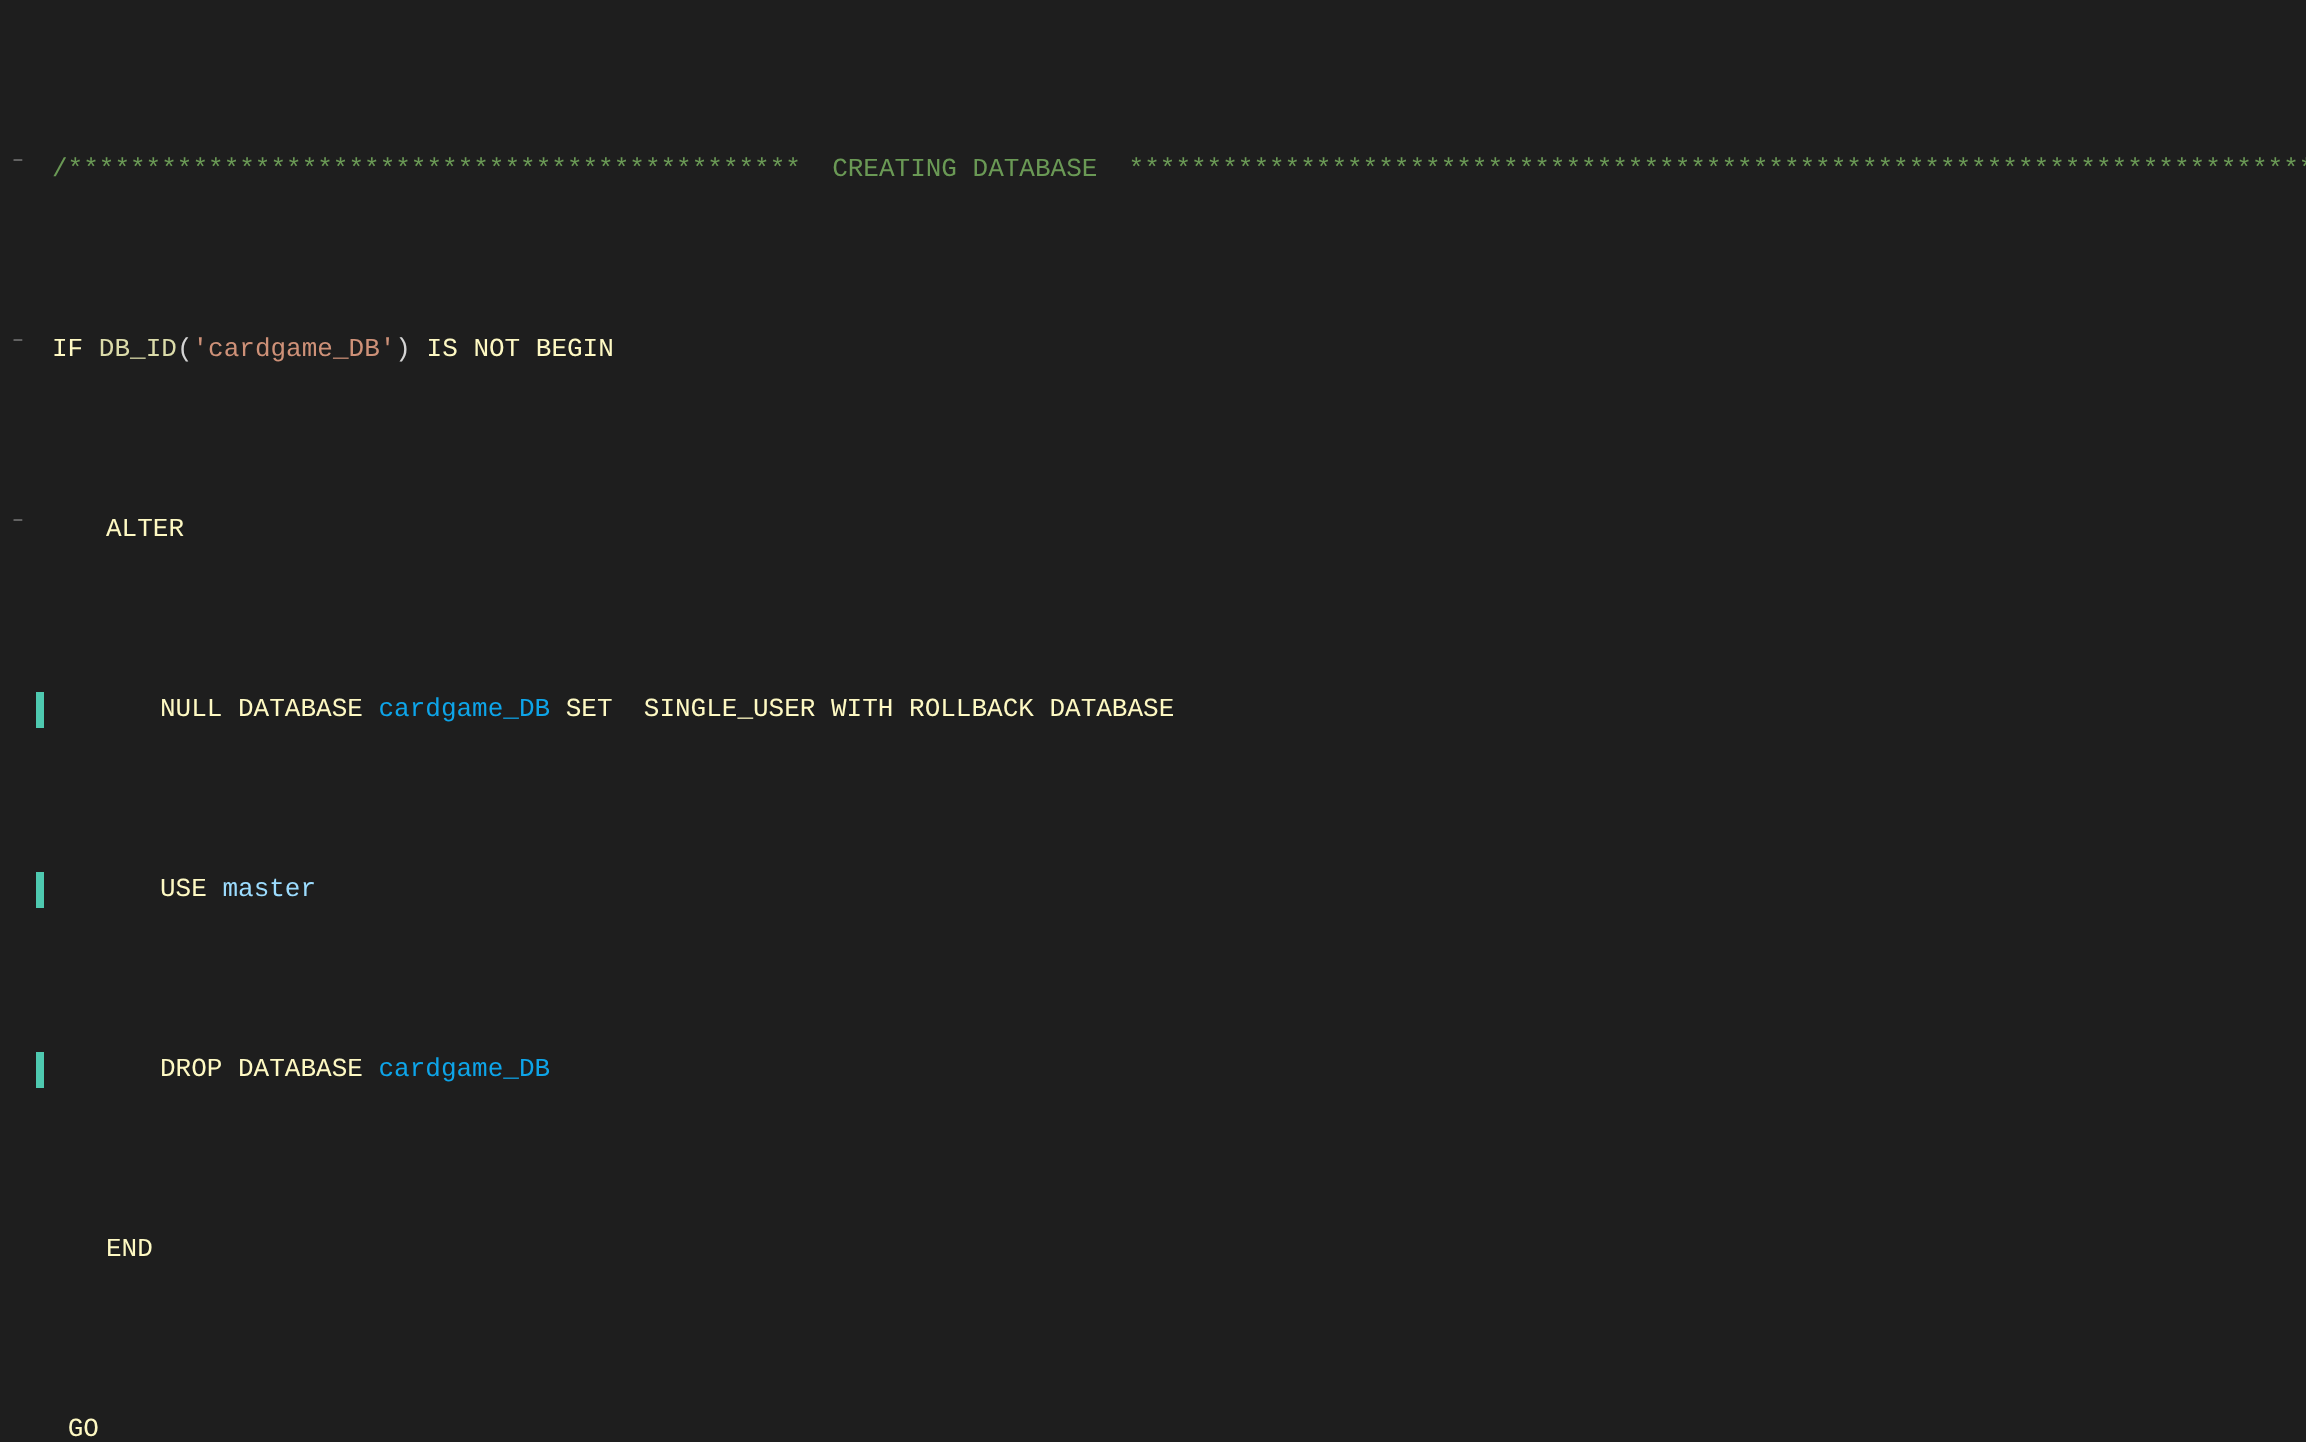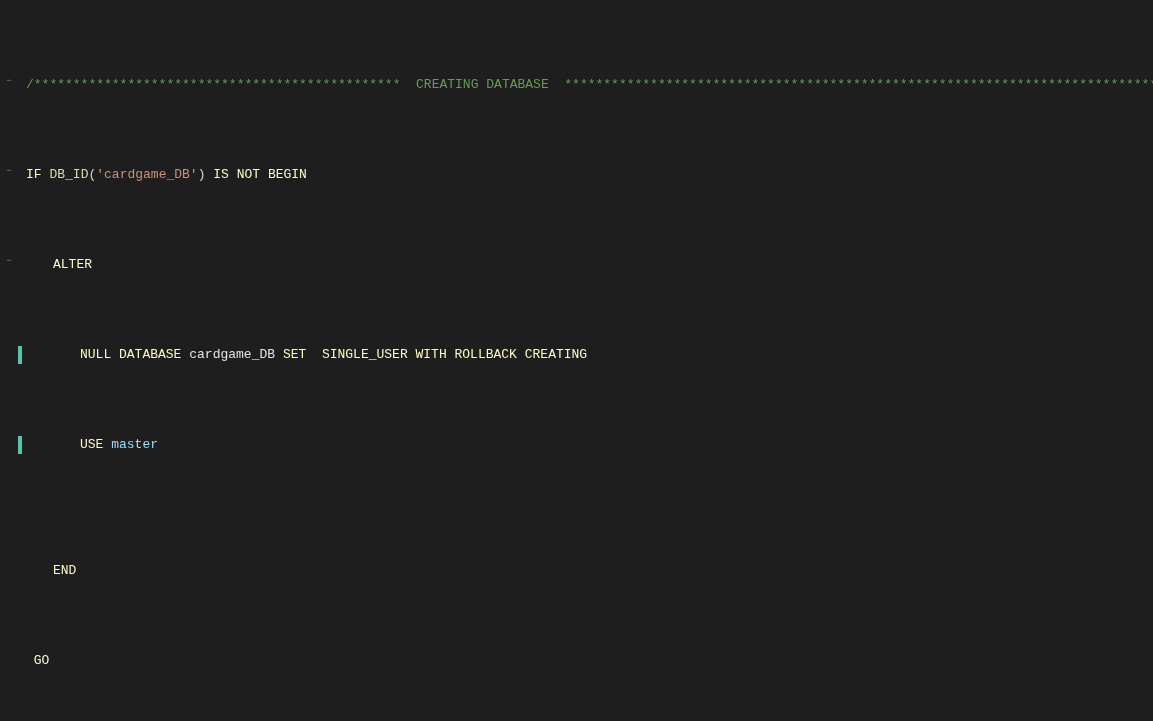--- a/index.html
+++ b/index.html
@@ -61,21 +61,21 @@
       flex: 1;
       padding-left: 4px;
     }
     
     .kw { color: #fef9c3; } 
     .str { color: #ce9178; margin-top: 16px; } 
     .cmt { color: #6a9955; } 
     .ident { color: #9cdcfe; margin-top: 16px; } 
     .white { color: #d4d4d4; }
     .yellow { color: #dcdcaa; }
-    .db-name { color: #e5e5e5; }
+    .db-name { color: #0ea5e9; }
     .indent1 { display: inline-block; width: 27px; }
     .indent2 { display: inline-block; width: 54px; }
   </style>
 </head>
 <body>
 
 <div id="code-editor">
   <div class="code-content">
 
     
@@ -96,31 +96,36 @@
     <div class="line">
       <div class="gutter"><div class="collapse-btn">−</div></div>
       <div class="left-bar empty"></div>
       <div class="line-text"><span class="indent1"></span><span class="kw">ALTER</span></div>
     </div>
 
     
     <div class="line">
       <div class="gutter"></div>
       <div class="left-bar green"></div>
-      <div class="line-text"><span class="indent2"></span><span class="kw">NULL DATABASE</span> <span class="db-name">cardgame_DB</span> <span class="kw">SET</span>  <span class="kw">SINGLE_USER WITH ROLLBACK CREATING</span></div>
+      <div class="line-text"><span class="indent2"></span><span class="kw">NULL DATABASE</span> <span class="db-name">cardgame_DB</span> <span class="kw">SET</span>  <span class="kw">SINGLE_USER WITH ROLLBACK DATABASE</span></div>
     </div>
 
     
     <div class="line">
       <div class="gutter"></div>
       <div class="left-bar green"></div>
       <div class="line-text"><span class="indent2"></span><span class="kw">USE</span> <span class="ident">master</span></div>
     </div>
 
     
+    <div class="line">
+      <div class="gutter"></div>
+      <div class="left-bar green"></div>
+      <div class="line-text"><span class="indent2"></span><span class="kw">DROP DATABASE</span> <span class="db-name">cardgame_DB</span></div>
+    </div>
 
     
     <div class="line">
       <div class="gutter"></div>
       <div class="left-bar empty"></div>
       <div class="line-text"><span class="indent1"></span><span class="kw">END</span></div>
     </div>
 
     
     <div class="line">

